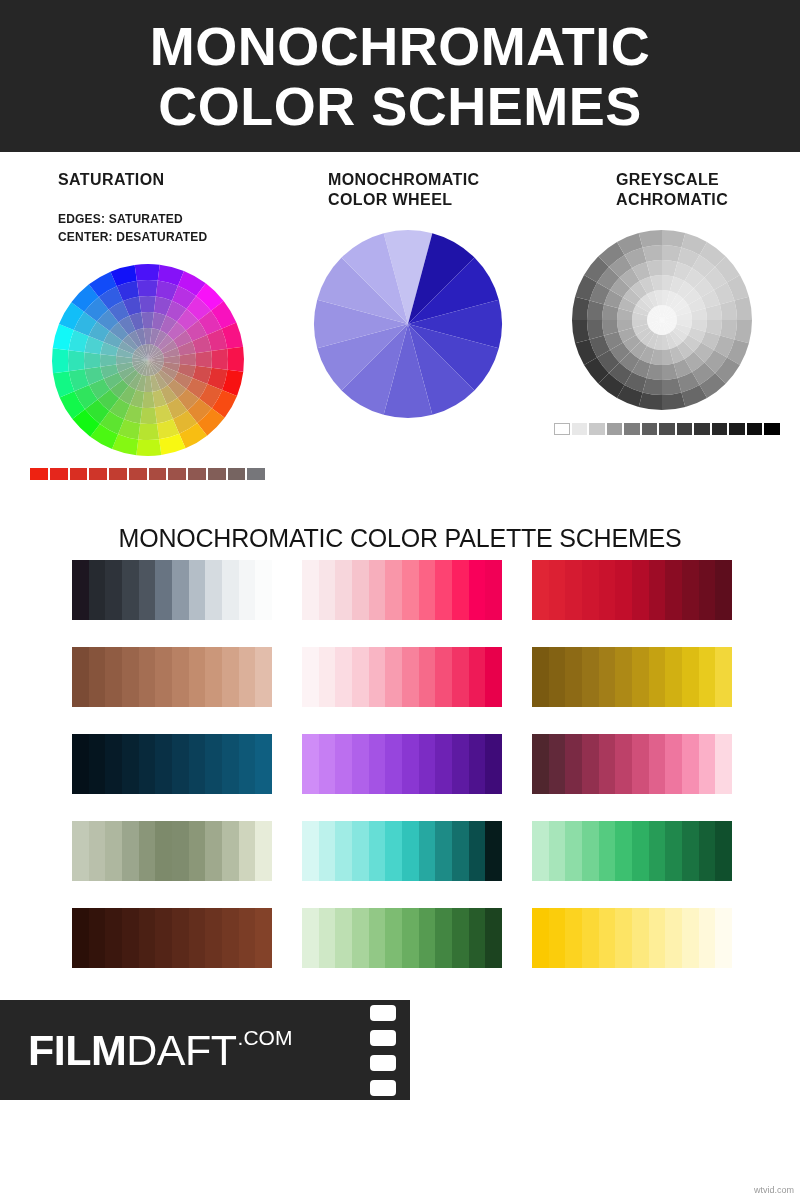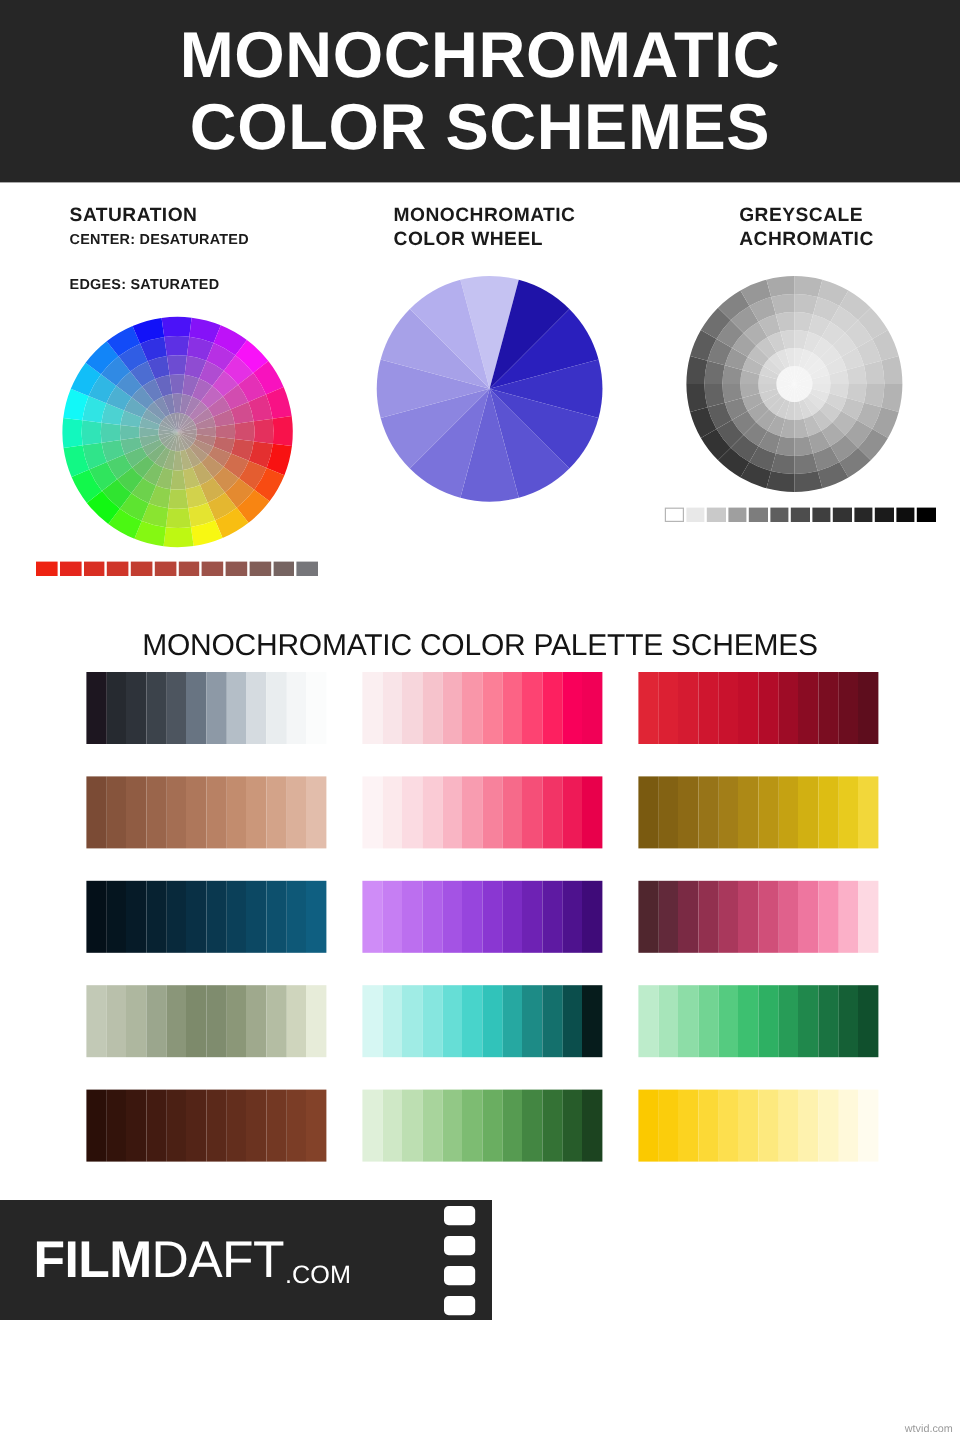--- a/index.html
+++ b/index.html
@@ -78,21 +78,21 @@
 
   
   .footer {
     position: absolute; left: 0; top: 1000px;
     width: 410px; height: 100px;
     background: #262626;
     display: flex; align-items: center;
   }
   .logo {
     margin-left: 28px;
-    display: flex; align-items: flex-end;
+    display: flex; align-items: flex-start;
     color: #ffffff;
   }
   .logo-film { font-size: 43px; font-weight: 700; letter-spacing: -0.5px; }
   .logo-daft { font-size: 43px; font-weight: 300; letter-spacing: -0.5px; }
   .logo-com  { font-size: 21px; font-weight: 400; letter-spacing: 0px; margin-left: 1px;}
   .sprockets {
     position: absolute; right: 14px; top: 0; height: 100px;
     display: flex; flex-direction: column; justify-content: center; gap: 9px;
   }
   .sprocket { width: 26px; height: 16px; background: #ffffff; border-radius: 4px; }
@@ -110,22 +110,22 @@
 
   <div class="header">
     <div class="header-line">MONOCHROMATIC</div>
     <div class="header-line">COLOR SCHEMES</div>
   </div>
 
   <div class="top-section">
 
     <div class="col col-1">
       <div class="col-title">SATURATION</div>
+      <div class="sub-note first">EDGES: SATURATED</div>
       <div class="sub-note">CENTER: DESATURATED</div>
-      <div class="sub-note first">EDGES: SATURATED</div>
       <div class="wheel-wrap" style="margin-top:14px; margin-left:18px;">
         <svg class="wheel" id="saturation-wheel" width="200" height="200" viewBox="0 0 200 200">
             <path d="M 100 100 L 115.88073842626115 101.94990949448236 A 16 16 0 0 1 114.8349416730686 105.99370549465459 Z" fill="hsl(0, 8%, 62%)" shape-rendering="geometricPrecision"></path>
             <path d="M 131.7614768525223 103.89981898896473 A 32 32 0 0 1 129.6698833461372 111.98741098930918 L 114.8349416730686 105.99370549465459 A 16 16 0 0 0 115.88073842626115 101.94990949448236 Z" fill="hsl(0, 25.2%, 60%)" shape-rendering="geometricPrecision"></path>
             <path d="M 147.64221527878345 105.84972848344708 A 48 48 0 0 1 144.50482501920578 117.98111648396377 L 129.6698833461372 111.98741098930918 A 32 32 0 0 0 131.7614768525223 103.89981898896473 Z" fill="hsl(0, 42.4%, 58%)" shape-rendering="geometricPrecision"></path>
             <path d="M 163.5229537050446 107.79963797792944 A 64 64 0 0 1 159.3397666922744 123.97482197861837 L 144.50482501920578 117.98111648396377 A 48 48 0 0 0 147.64221527878345 105.84972848344708 Z" fill="hsl(0, 59.6%, 56%)" shape-rendering="geometricPrecision"></path>
             <path d="M 179.40369213130577 109.74954747241179 A 80 80 0 0 1 174.174708365343 129.96852747327296 L 159.3397666922744 123.97482197861837 A 64 64 0 0 0 163.5229537050446 107.79963797792944 Z" fill="hsl(0, 76.8%, 54%)" shape-rendering="geometricPrecision"></path>
             <path d="M 195.2844305575669 111.69945696689416 A 96 96 0 0 1 189.0096500384116 135.96223296792755 L 174.174708365343 129.96852747327296 A 80 80 0 0 0 179.40369213130577 109.74954747241179 Z" fill="hsl(0, 94%, 52%)" shape-rendering="geometricPrecision"></path>
             <path d="M 100 100 L 114.8349416730686 105.99370549465459 A 16 16 0 0 1 112.77816816075668 109.62904037043278 Z" fill="hsl(15, 8%, 62%)" shape-rendering="geometricPrecision"></path>
             <path d="M 129.6698833461372 111.98741098930918 A 32 32 0 0 1 125.55633632151337 119.25808074086555 L 112.77816816075668 109.62904037043278 A 16 16 0 0 0 114.8349416730686 105.99370549465459 Z" fill="hsl(15, 25.2%, 60%)" shape-rendering="geometricPrecision"></path>

